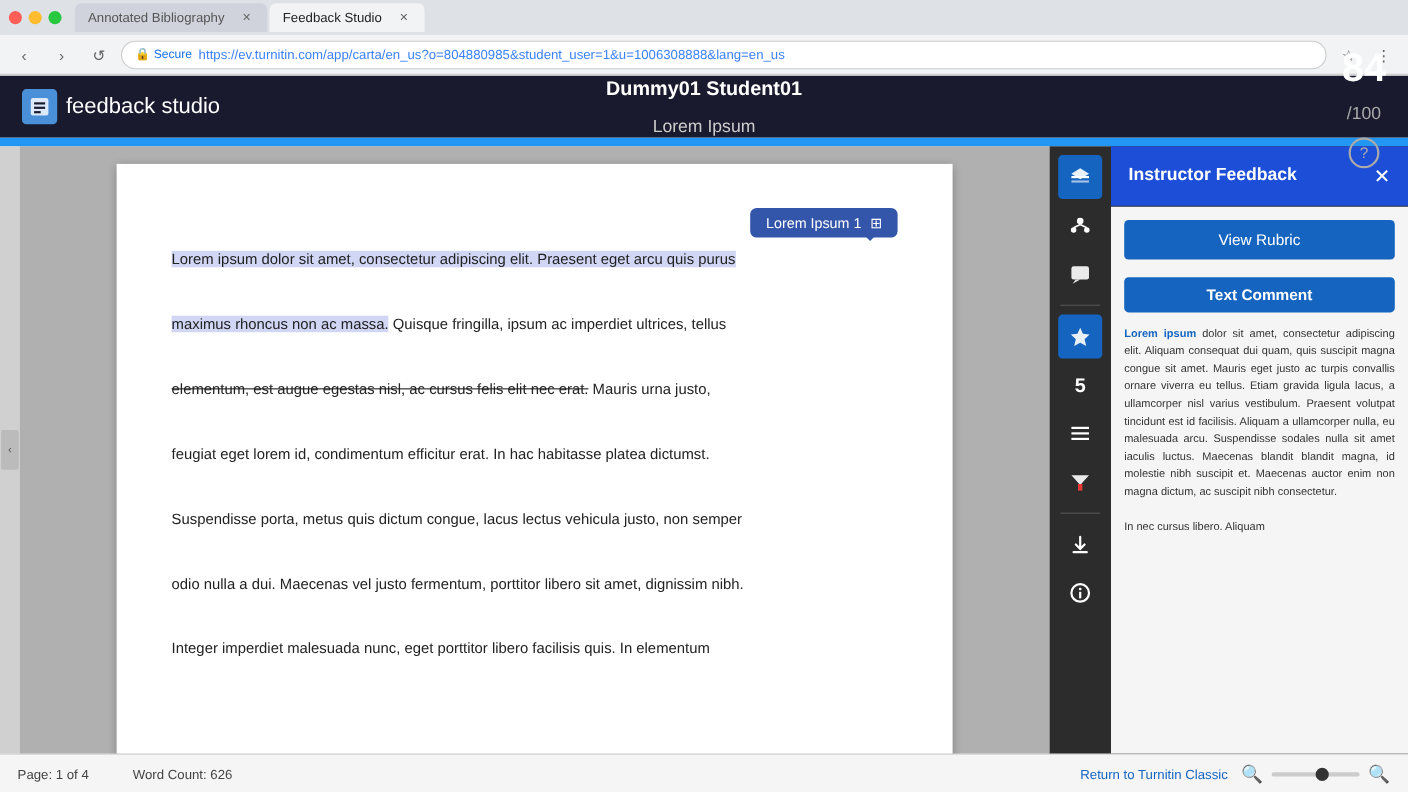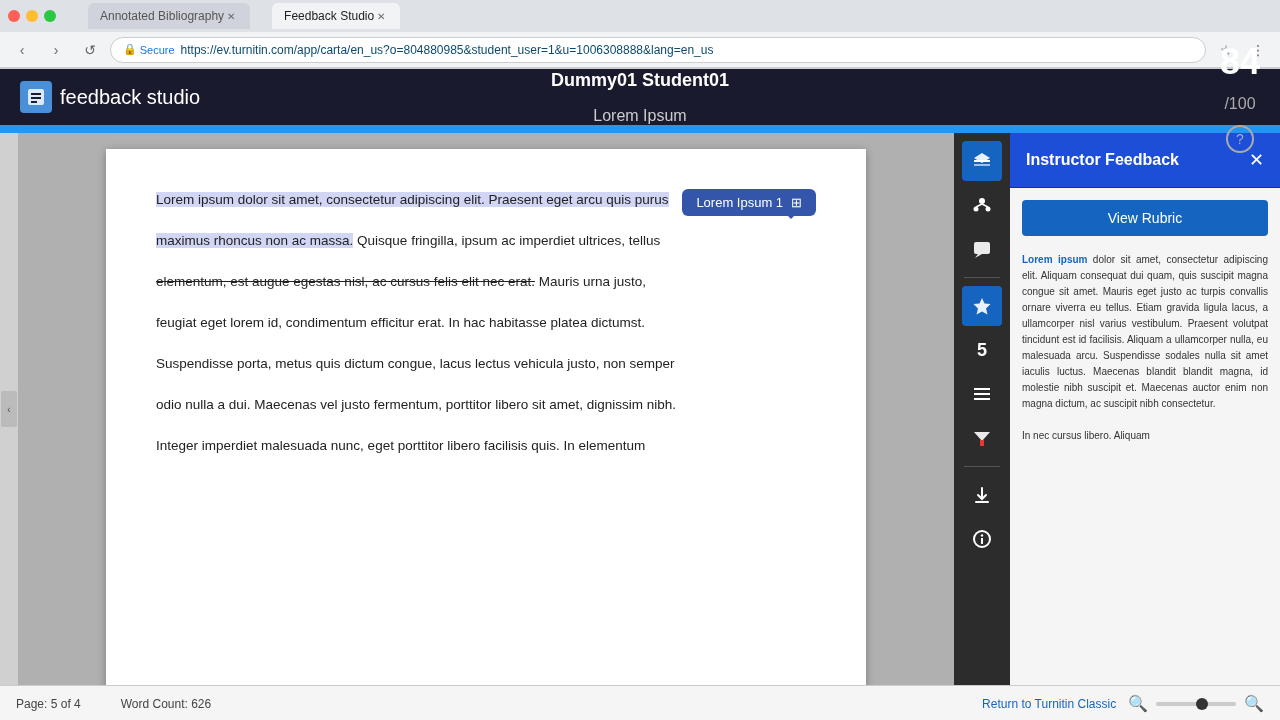--- a/index.html
+++ b/index.html
@@ -7,29 +7,29 @@
 
     
     .browser-chrome { background: #f1f3f4; border-bottom: 1px solid #ccc; }
     .browser-titlebar { display: flex; align-items: center; height: 32px; padding: 0 8px; background: #dee1e6; }
     .browser-dots { display: flex; gap: 6px; margin-right: 12px; }
     .browser-dot { width: 12px; height: 12px; border-radius: 50%; }
     .dot-red { background: #ff5f57; }
     .dot-yellow { background: #febc2e; }
     .dot-green { background: #28c840; }
     .browser-tabs { display: flex; align-items: flex-end; gap: 2px; flex: 1; }
-    .browser-tab { display: flex; align-items: center; height: 26px; padding: 0 12px; border-radius: 6px 6px 0 0; font-size: 12px; gap: 0; cursor: pointer; max-width: 200px; margin-left: 20px; }
+    .browser-tab { display: flex; align-items: center; height: 26px; padding: 0 12px; border-radius: 6px 6px 0 0; font-size: 12px; gap: 13px; cursor: pointer; max-width: 200px; }
     .browser-tab.inactive { background: #d0d3db; color: #555; }
     .browser-tab.active { background: #f1f3f4; color: #222; }
     .tab-close { width: 14px; height: 14px; border-radius: 50%; display: flex; align-items: center; justify-content: center; font-size: 10px; color: #666; }
     .browser-nav { display: flex; align-items: center; height: 36px; padding: 0 8px; gap: 6px; background: #f1f3f4; border-bottom: 1px solid #ccc; }
     .nav-btn { width: 28px; height: 28px; border-radius: 50%; display: flex; align-items: center; justify-content: center; font-size: 14px; color: #666; cursor: pointer; }
     .address-bar { flex: 1; height: 26px; background: white; border: 1px solid #ccc; border-radius: 13px; padding: 0 12px; font-size: 12px; color: #333; display: flex; align-items: center; gap: 6px; }
     .secure-badge { color: #1a73e8; font-size: 11px; display: flex; align-items: center; gap: 3px; }
-    .address-text { color: #0c4a6e; font-size: 12px; }
+    .address-text { color: #3b82f6; font-size: 12px; }
     .nav-right { display: flex; gap: 4px; }
 
     
     .app-header { background: #1a1a2e; height: 56px; display: flex; align-items: center; padding: 0 20px; position: relative; }
     .app-logo { display: flex; align-items: center; gap: 8px; color: white; }
     .logo-icon { width: 32px; height: 32px; background: #4a90d9; border-radius: 4px; display: flex; align-items: center; justify-content: center; }
     .logo-text { font-size: 20px; font-weight: 300; color: white; }
     .header-center { position: absolute; left: 50%; transform: translateX(-50%); display: flex; align-items: center; gap: 16px; color: white; flex-direction: column; }
     .student-name { font-size: 18px; font-weight: 600; color: white; }
     .assignment-name { font-size: 16px; color: #ccc; }
@@ -45,21 +45,21 @@
     .main-layout { display: flex; height: calc(720px - 32px - 36px - 56px - 8px - 36px); }
 
     
     .left-toggle { width: 18px; background: #d0d0d0; display: flex; align-items: center; justify-content: center; cursor: pointer; }
     .left-toggle-btn { width: 16px; height: 36px; background: #bbb; border-radius: 2px; display: flex; align-items: center; justify-content: center; font-size: 10px; color: #555; }
 
     
     .doc-area { flex: 1; background: #b0b0b0; overflow: hidden; position: relative; padding: 16px; }
     .doc-page { background: white; margin: 0 auto; width: 760px; min-height: 560px; padding: 40px 50px; position: relative; box-shadow: 0 2px 8px rgba(0,0,0,0.3); }
     .doc-text { font-size: 13.5px; line-height: 1.7; color: #222; }
-    .doc-text p { margin-bottom: 18px; }
+    .doc-text p { margin-bottom: 18px; margin-top: 36px; }
     .highlight-blue { background: rgba(100, 120, 220, 0.3); }
     .strikethrough { text-decoration: line-through; }
     .italic-blue { color: #5566cc; font-style: italic; }
 
     
     .tooltip-bubble { position: absolute; top: 40px; right: 50px; background: #3355aa; color: white; padding: 6px 14px; border-radius: 6px; font-size: 13px; display: flex; align-items: center; gap: 8px; white-space: nowrap; }
     .tooltip-bubble::after { content: ''; position: absolute; bottom: -8px; right: 20px; border: 5px solid transparent; border-top-color: #3355aa; }
 
     
     .right-tools { width: 56px; background: #2c2c2c; display: flex; flex-direction: column; align-items: center; padding: 8px 0; gap: 4px; }
@@ -243,30 +243,31 @@
     </div>
   </div>
 
   <div class="feedback-panel">
     <div class="feedback-header">
       <span class="feedback-title">Instructor Feedback</span>
       <span class="feedback-close">✕</span>
     </div>
     <div class="feedback-body">
       <button class="view-rubric-btn">View Rubric</button>
+      <div class="text-comment-label">Text Comment</div>
       <div class="comment-text">
         <span class="highlight-word">Lorem ipsum</span> dolor sit amet, consectetur adipiscing elit. Aliquam consequat dui quam, quis suscipit magna congue sit amet. Mauris eget justo ac turpis convallis ornare viverra eu tellus. Etiam gravida ligula lacus, a ullamcorper nisl varius vestibulum. Praesent volutpat tincidunt est id facilisis. Aliquam a ullamcorper nulla, eu malesuada arcu. Suspendisse sodales nulla sit amet iaculis luctus. Maecenas blandit blandit magna, id molestie nibh suscipit et. Maecenas auctor enim non magna dictum, ac suscipit nibh consectetur.<br><br>
         In  nec  cursus  libero.  Aliquam
       </div>
     </div>
   </div>
 </div>
 
 <div class="status-bar">
-  <span>Page: 5 of 4</span>
+  <span>Page: 1 of 4</span>
   <span>Word Count: 626</span>
   <div class="status-right">
     <a class="return-link">Return to Turnitin Classic</a>
     <div class="zoom-controls">
       <span style="cursor:pointer; font-size:16px;">🔍</span>
       <div class="zoom-slider">
         <div class="zoom-thumb"></div>
       </div>
       <span style="cursor:pointer; font-size:16px;">🔍</span>
     </div>

